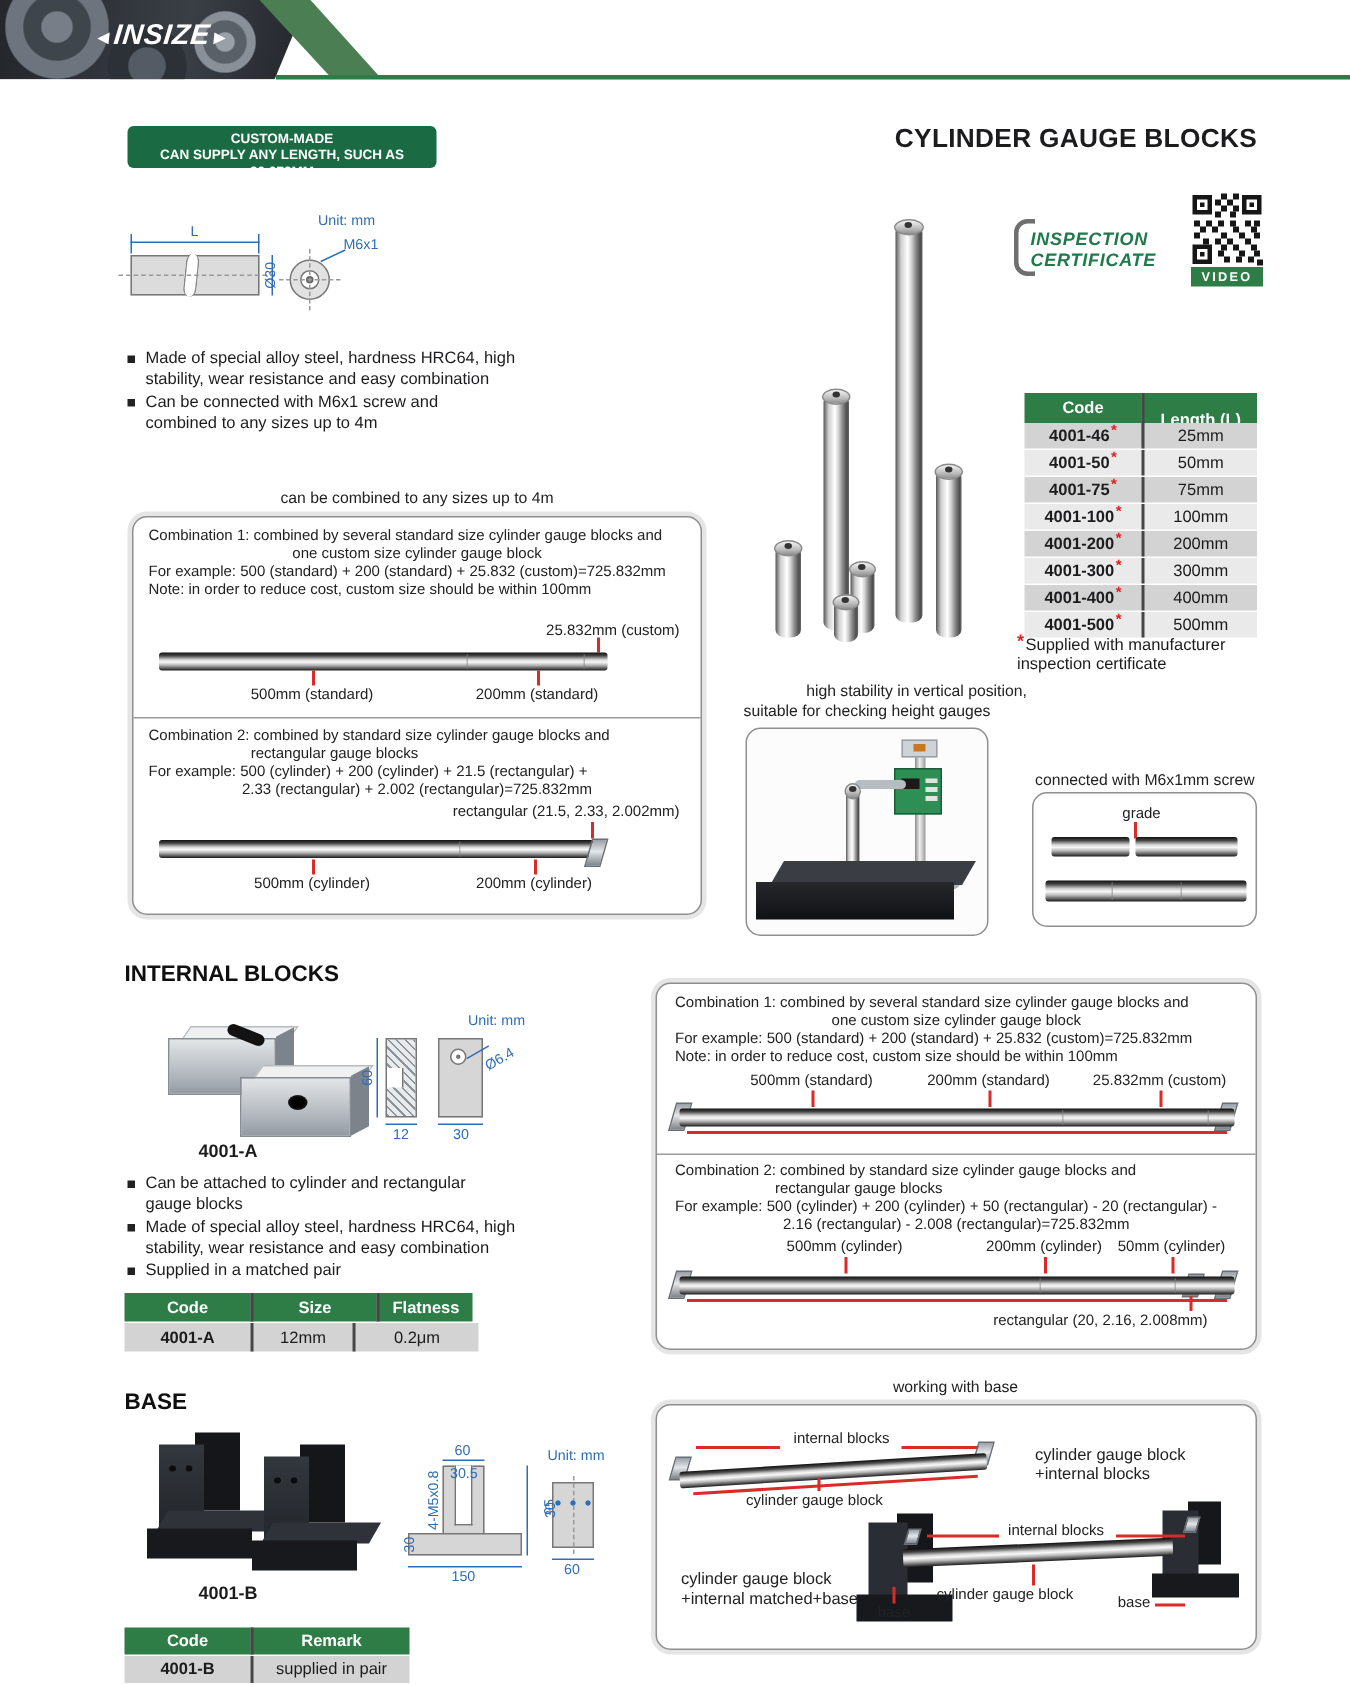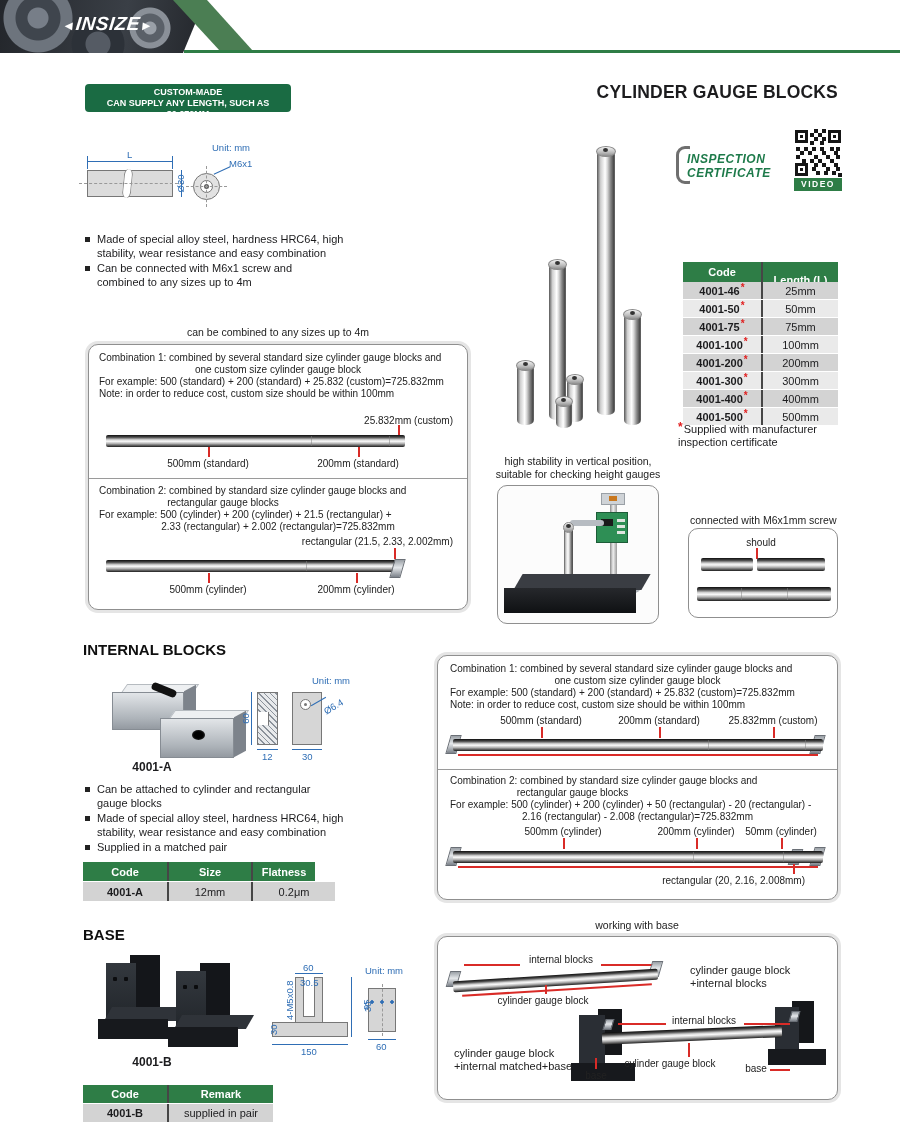--- a/index.html
+++ b/index.html
@@ -190,40 +190,40 @@
     <div class="row rB">
         <div class="cell b" style="width:78px">
           <span>4001-500</span>
           <span class="star">*</span>
         </div>
         <div class="cell cdiv" style="width:77px">500mm</div>
       </div>
   </div>
   <div class="ab" style="left:678px;top:423px;width:168px;font-size:11px;line-height:13px"><span class="star" style="top:-2px;margin:0 1px 0 0;font-size:12px">*</span><span>Supplied with manufacturer inspection certificate</span></div>
 
-  <div class="ab cap ctr" style="left:578px;top:455px">high stability in vertical position,</div>
+  <div class="ab cap ctr" style="left:611px;top:455px">high stability in vertical position,</div>
   <div class="ab cap ctr" style="left:578px;top:468px">suitable for checking height gauges</div>
   <div class="rb" style="left:497px;top:485px;width:162px;height:139px;box-shadow:none;background:#fcfcfc;overflow:hidden">
     <div class="ab" style="left:112px;top:14px;width:7px;height:92px;background:linear-gradient(90deg,#8a8a8a,#efefef 45%,#9a9a9a)"></div>
     <div class="ab" style="left:103px;top:7px;width:24px;height:12px;background:#cfd3d7;border:1px solid #9aa0a6"></div>
     <div class="ab" style="left:111px;top:10px;width:8px;height:5px;background:#c9781f"></div>
     <div class="ab" style="left:98px;top:26px;width:32px;height:31px;background:#2e8f55;border:1px solid #1d5c38">
       <div class="ab" style="left:4px;top:6px;width:12px;height:7px;background:#1a1a1a"></div>
       <div class="ab" style="left:20px;top:6px;width:8px;height:16px;background:repeating-linear-gradient(#dfe5df 0 3px,#2e8f55 3px 6px)"></div>
     </div>
     <div class="ab" style="left:100px;top:98px;width:42px;height:11px;border-radius:50%;background:linear-gradient(180deg,#d8dbde,#969da4)"></div>
     <div class="ab" style="left:72px;top:34px;width:34px;height:6px;background:#b7bcc2;border-radius:3px"></div>
     <div class="vcyl" style="left:66px;top:40px;width:9px;height:62px"></div>
     <div class="ab" style="left:20px;top:88px;width:128px;height:16px;background:#3a3d43;transform:skewX(-30deg)"></div>
     <div class="ab" style="left:6px;top:102px;width:132px;height:25px;background:linear-gradient(180deg,#26282c,#0f1113)"></div>
   </div>
 
   <div class="ab cap" style="left:690px;top:514px">connected with M6x1mm screw</div>
   <div class="rb" style="left:688px;top:528px;width:150px;height:90px;box-shadow:none">
-    <div class="ab lbl ctr" style="left:72px;top:8px">should</div>
+    <div class="ab lbl ctr" style="left:72px;top:8px">grade</div>
     <div class="ptr" style="left:67px;top:19px;height:11px"></div>
     <div class="rodh" style="left:12px;top:29px;width:52px;height:13px"></div>
     <div class="rodh" style="left:68px;top:29px;width:68px;height:13px"></div>
     <div class="rodh" style="left:8px;top:58px;width:134px;height:14px">
         <div class="seg" style="left:44px"></div>
         <div class="seg" style="left:90px"></div>
       </div>
   </div>
 
   <div class="h2" style="left:83px;top:641px">INTERNAL BLOCKS</div>
@@ -262,21 +262,21 @@
   </ul>
 
   <div class="ptbl" style="left:83px;top:862px;width:252px">
     <div class="row hd">
       <div class="cell" style="width:84px;height:19px">Code</div>
       <div class="cell cdiv" style="width:84px;height:19px">Size</div>
       <div class="cell cdiv" style="width:64px;height:19px">Flatness</div>
     </div>
     <div class="row rA">
       <div class="cell b" style="width:84px;height:19px">4001-A</div>
-      <div class="cell cdiv" style="width:84px;height:19px">12mm</div>
+      <div class="cell cdiv" style="width:68px;height:19px">12mm</div>
       <div class="cell cdiv" style="width:84px;height:19px">0.2μm</div>
     </div>
   </div>
 
   <div class="rb" style="left:437px;top:655px;width:401px;height:245px">
     <div class="ab ct" style="left:12px;top:7px">Combination 1: combined by several standard size cylinder gauge blocks and</div>
     <div class="ab ct" style="left:0;right:0;top:19px;text-align:center">one custom size cylinder gauge block</div>
     <div class="ab ct" style="left:12px;top:31px">For example: 500 (standard) + 200 (standard) + 25.832 (custom)=725.832mm</div>
     <div class="ab ct" style="left:12px;top:43px">Note: in order to reduce cost, custom size should be within 100mm</div>
     <div class="ab lbl ctr" style="left:103px;top:59px">500mm (standard)</div>

